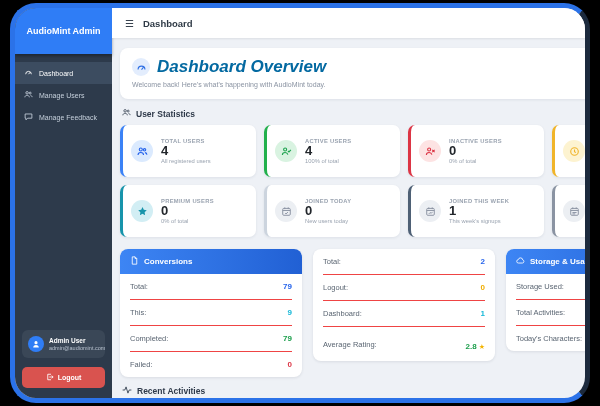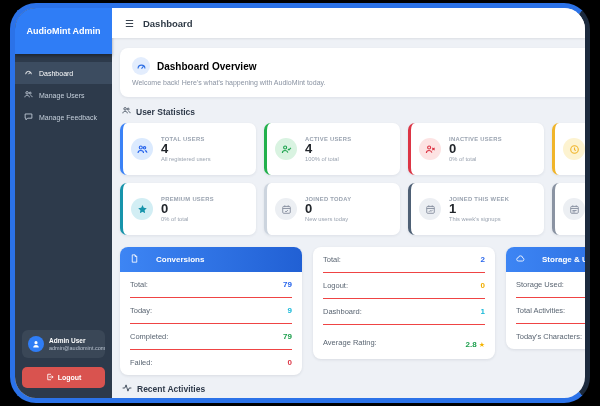--- a/index.html
+++ b/index.html
@@ -33,21 +33,21 @@
     gap:9px; padding:0 13px; box-shadow:0 1px 2px rgba(0,0,0,.08); z-index:2; }
   .burger { font-size:10px; color:#3a4450; cursor:pointer; }
   .tb-title { font-size:9.5px; font-weight:bold; color:#2f3a46; }
   .content { width:594px; padding:10px 8px 0; }
   .card { background:#fff; border-radius:8px; box-shadow:0 1px 3px rgba(30,40,60,.08); }
   
   .overview { padding:9px 12px 11px; margin-bottom:9px; }
   .ov-row { display:flex; align-items:center; gap:7px; }
   .ov-badge { width:18px; height:18px; border-radius:50%; background:#e3edfd; color:#2f6fe4;
     display:flex; align-items:center; justify-content:center; }
-  .ov-title { font-size:10px; font-weight:bold; color:#000000; }
+  .ov-title { font-size:17px; font-weight:bold; color:#0369a1;font-style:italic; }
   .ov-sub { font-size:7px; color:#8a93a2; margin-top:4px; }
   
   .sec-h { display:flex; align-items:center; gap:5px; font-size:8.5px; font-weight:bold;
     color:#2f3a4a; margin:6px 2px 6px; }
   .sec-h svg { color:#3e4a59; }
   
   .stats { display:grid; grid-template-columns:repeat(4,136px); gap:8px; }
   .stat { height:52px; border-radius:7px; border-left:3px solid #ccc; padding:7px 8px;
     display:flex; align-items:center; gap:8px; background:#fff;
     box-shadow:0 1px 3px rgba(30,40,60,.08); }
@@ -57,21 +57,21 @@
     text-transform:uppercase; white-space:nowrap; }
   .st-value { font-size:13px; font-weight:bold; color:#22262b; line-height:1.15; }
   .st-sub { font-size:5.8px; color:#9aa3b0; white-space:nowrap; }
   .ic-blue { background:#dbeafe; color:#2563eb; } .ic-green { background:#d9f3e1; color:#1da34e; }
   .ic-red { background:#fde3e3; color:#dc3545; } .ic-amber { background:#fdf3d0; color:#f0b429; }
   .ic-teal { background:#d2eef4; color:#1794ab; } .ic-gray { background:#eceff3; color:#8a93a2; }
   
   .panels { display:grid; grid-template-columns:repeat(3,182px); gap:11px; margin:12px 0 8px; }
   .panel { border-radius:8px; overflow:hidden; background:#fff; box-shadow:0 1px 3px rgba(30,40,60,.1); align-self:start; }
   .p-head { background:linear-gradient(90deg,#3d85f4,#2160d4); color:#fff; font-size:8px;
-    font-weight:bold; padding:7px 10px; display:flex; align-items:center; gap:17px; }
+    font-weight:bold; padding:7px 10px; display:flex; align-items:center; gap:5px; }
   .p-body { padding:0 10px; }
   .p-row { display:flex; justify-content:space-between; align-items:center; padding:8px 0;
     border-bottom:1px solid #ef4444; }
   .p-row:last-child { border-bottom:none; }
   .p-label { font-size:7.5px; color:#5a6572; }
   .p-value { font-size:8px; font-weight:bold; }
   .p-star { color:#f4b400; font-size:7px; margin-left:2px; }
 </style>
 </head>
 <body>
@@ -294,21 +294,21 @@
                 </svg>
             </span>
             <span>Conversions</span>
           </div>
           <div class="p-body">
             <div class="p-row">
                 <span class="p-label">Total:</span>
                 <span class="p-value" style="color: rgb(37, 99, 235);">79</span>
               </div>
             <div class="p-row">
-                <span class="p-label">Today:</span>
+                <span class="p-label">This:</span>
                 <span class="p-value" style="color: rgb(23, 184, 216);">9</span>
               </div>
             <div class="p-row">
                 <span class="p-label">Completed:</span>
                 <span class="p-value" style="color: rgb(27, 158, 75);">79</span>
               </div>
             <div class="p-row">
                 <span class="p-label">Failed:</span>
                 <span class="p-value" style="color: rgb(220, 53, 69);">0</span>
               </div>

